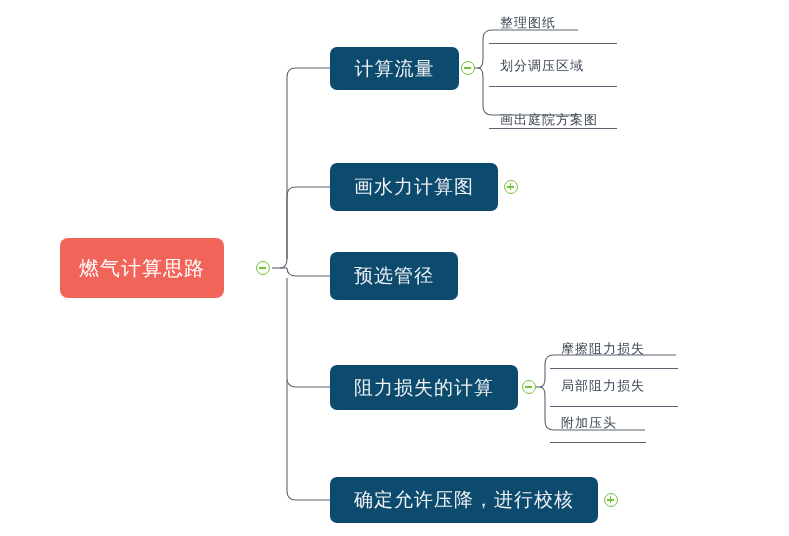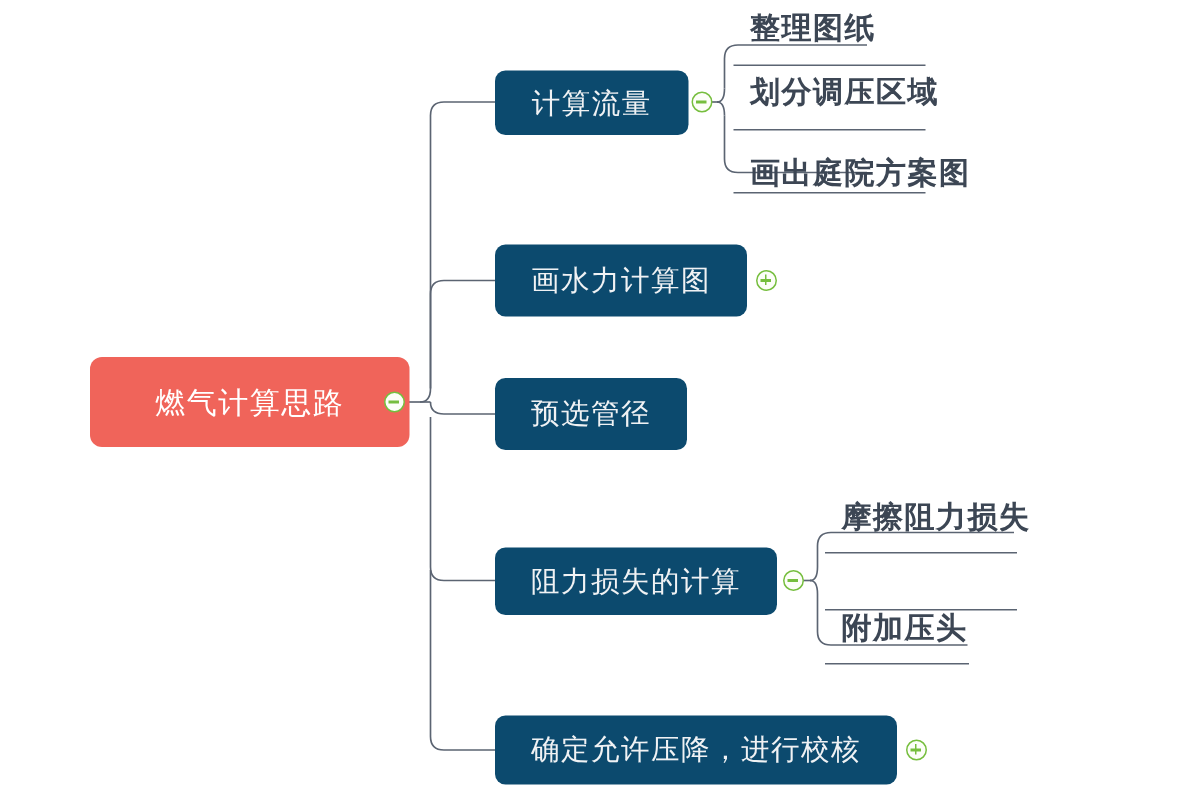--- a/index.html
+++ b/index.html
@@ -44,27 +44,26 @@
   }
   .node-branch {
     background: #0c4a6e;
     color: #F0F2F4;
     font-size: 19px;
   }
   .leaf {
     position: absolute;
     box-sizing: border-box;
     color: #3C4654;
-    font-size: 20px;
+    font-size: 13px;
     white-space: nowrap;
     letter-spacing: 1px;
     padding-bottom: 2px;
     display: flex;
     align-items: flex-end;
-    font-weight: bold;
   }
   .leaf-underline {
     position: absolute;
     height: 1px;
     background: #5B6472;
   }
   .toggle {
     position: absolute;
     width: 14px;
     height: 14px;
@@ -114,21 +113,21 @@
     <path d="M483 77 Q483 68 478 68" stroke="#5B6472" stroke-width="1.1" fill="none"></path>
     <path d="M578 115 L492 115 Q483 115 483 106 L483 77" stroke="#5B6472" stroke-width="1.1" fill="none"></path>
 
     <path d="M535 387 L541 387" stroke="#5B6472" stroke-width="1.1" fill="none"></path>
     <path d="M676 355 L554 355 Q545 355 545 364 L545 378" stroke="#5B6472" stroke-width="1.1" fill="none"></path>
     <path d="M545 378 Q545 387 540 387" stroke="#5B6472" stroke-width="1.1" fill="none"></path>
     <path d="M545 396 Q545 387 540 387" stroke="#5B6472" stroke-width="1.1" fill="none"></path>
     <path d="M645 430 L554 430 Q545 430 545 421 L545 396" stroke="#5B6472" stroke-width="1.1" fill="none"></path>
   </svg>
 
-  <div class="node node-root" style="left:60px; top:238px; width:213px; height:60px;">
+  <div class="node node-root" style="left:60px; top:238px; width:164px; height:60px;">
     <span>燃气计算思路</span>
   </div>
   <div class="toggle" style="left:256px; top:261px;" title="collapse"></div>
 
   <div class="node node-branch" style="left:330px; top:47px; width:129px; height:43px;">
     <span>计算流量</span>
   </div>
   <div class="toggle" style="left:461px; top:61px;" title="collapse"></div>
 
   <div class="leaf" style="left:500px; top:12px; height:22px;">
@@ -158,20 +157,23 @@
   <div class="node node-branch" style="left:330px; top:365px; width:188px; height:45px;">
     <span>阻力损失的计算</span>
   </div>
   <div class="toggle" style="left:522px; top:380px;" title="collapse"></div>
 
   <div class="leaf" style="left:561px; top:338px; height:22px;">
     <span>摩擦阻力损失</span>
   </div>
   <div class="leaf-underline" style="left:550px; top:368px; width:128px;"></div>
 
+  <div class="leaf" style="left:561px; top:375px; height:22px;">
+    <span>局部阻力损失</span>
+  </div>
   <div class="leaf-underline" style="left:550px; top:406px; width:128px;"></div>
 
   <div class="leaf" style="left:561px; top:412px; height:22px;text-align:right;">
     <span>附加压头</span>
   </div>
   <div class="leaf-underline" style="left:550px; top:442px; width:96px;"></div>
 
   <div class="node node-branch" style="left:330px; top:477px; width:268px; height:46px;">
     <span>确定允许压降，进行校核</span>
   </div>

